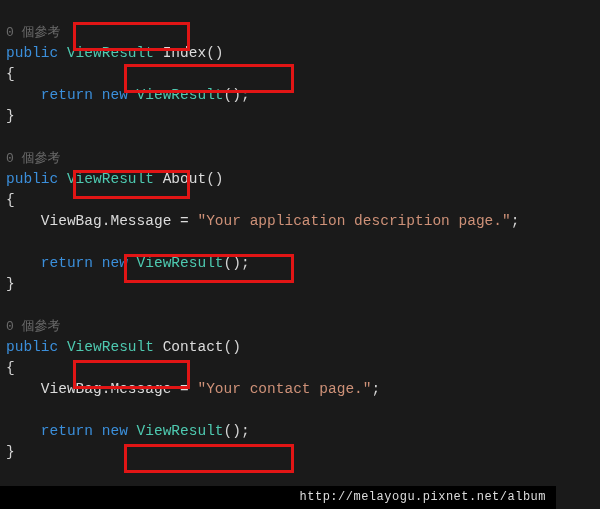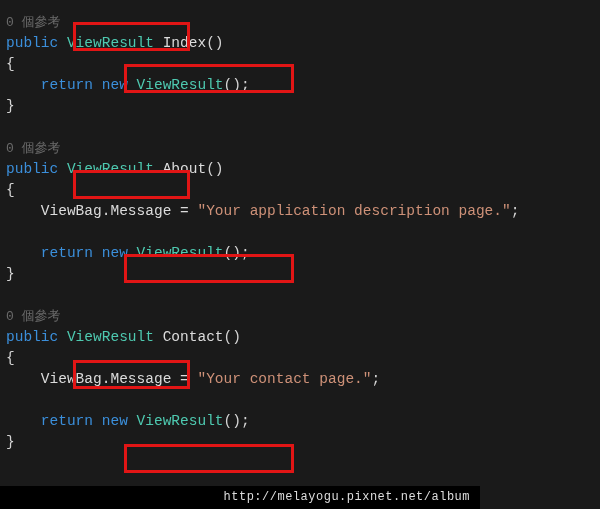--- a/index.html
+++ b/index.html
@@ -11,29 +11,29 @@
     font-family: "Consolas", "Courier New", monospace;
     font-size: 14.5px;
     overflow: hidden;
     color: #d4d4d4;
   }
   .editor {
     width: 504px;
     height: 486px;
     background: #1a1a1a;
     box-sizing: border-box;
-    padding: 12px 0 0 6px;
+    padding: 22px 0 0 6px;
     white-space: pre;
     line-height: 1.45;
   }
   .footer {
     position: absolute;
     bottom: 0;
     left: 0;
-    width: 480px;
+    width: 556px;
     height: 23px;
     background: #000;
     color: #ddd;
     font-family: "Courier New", monospace;
     font-size: 12px;
     text-align: right;
     box-sizing: border-box;
     padding: 4px 10px 0 0;
     letter-spacing: 0.5px;
   }

